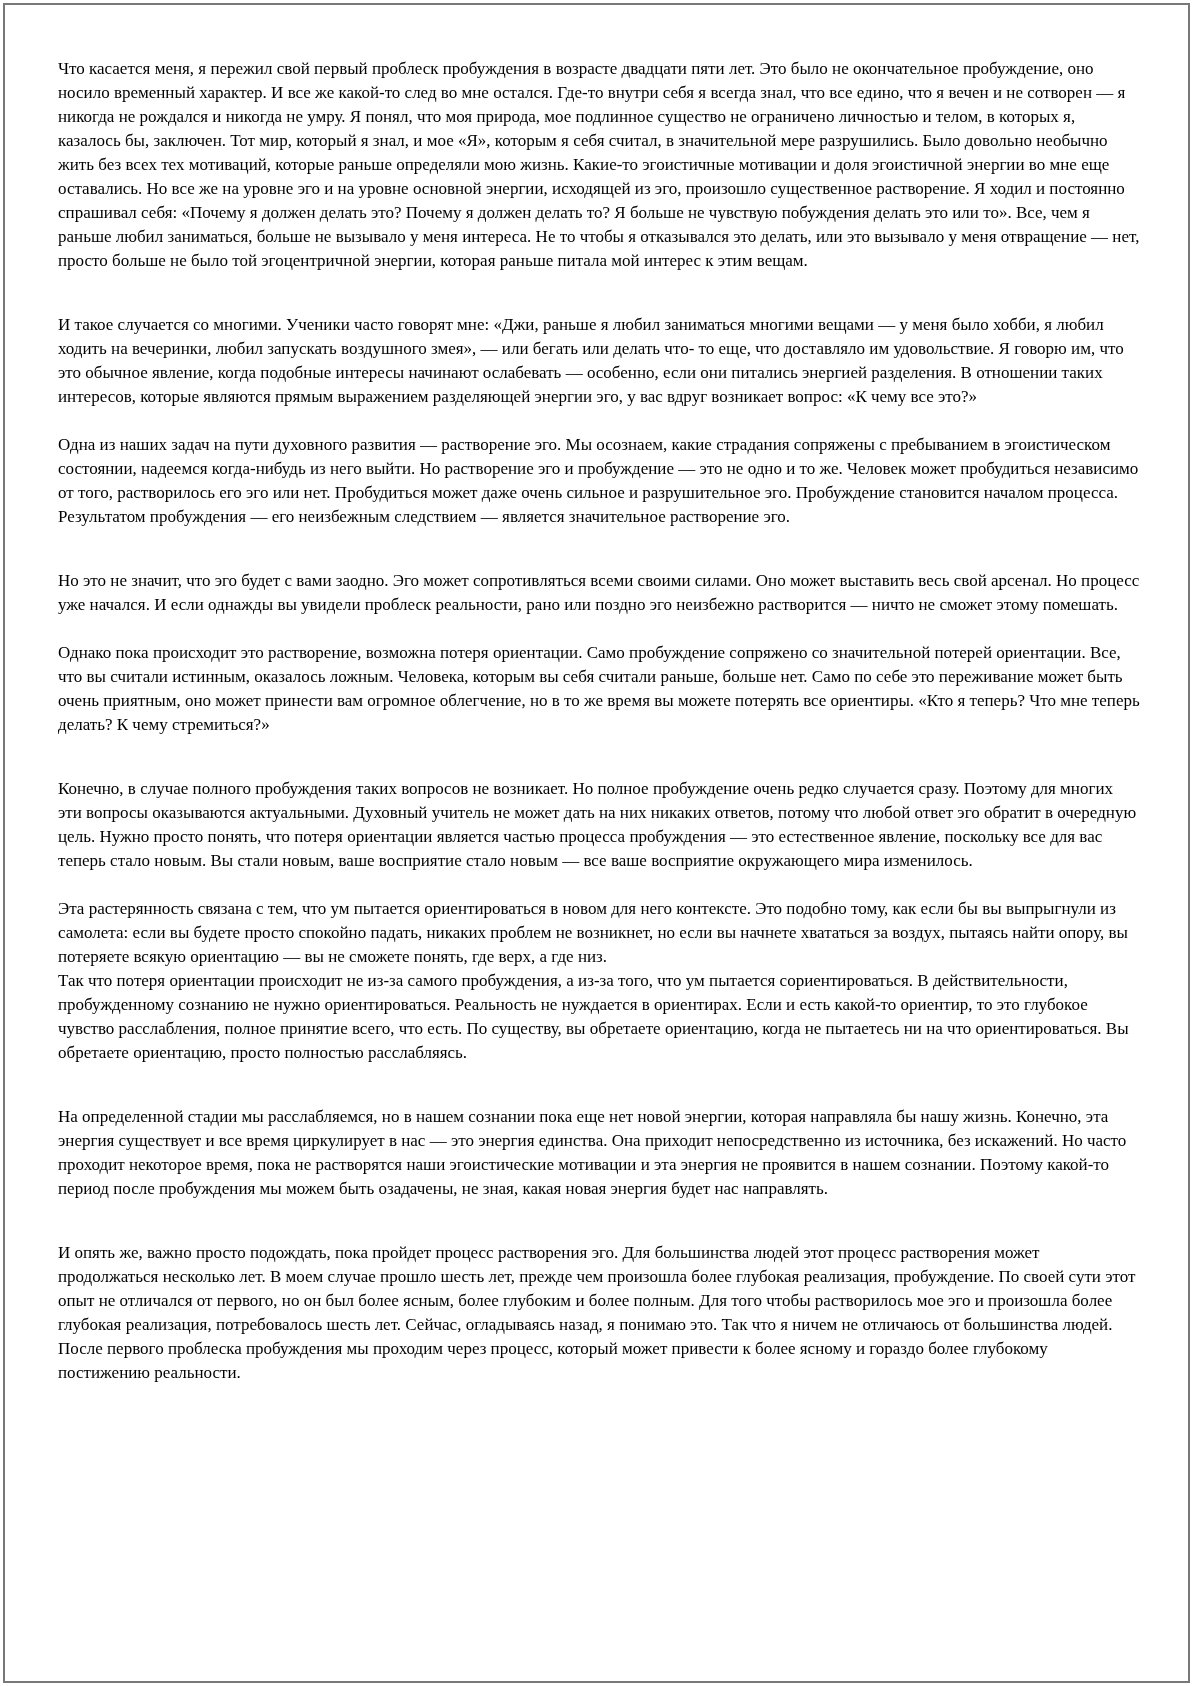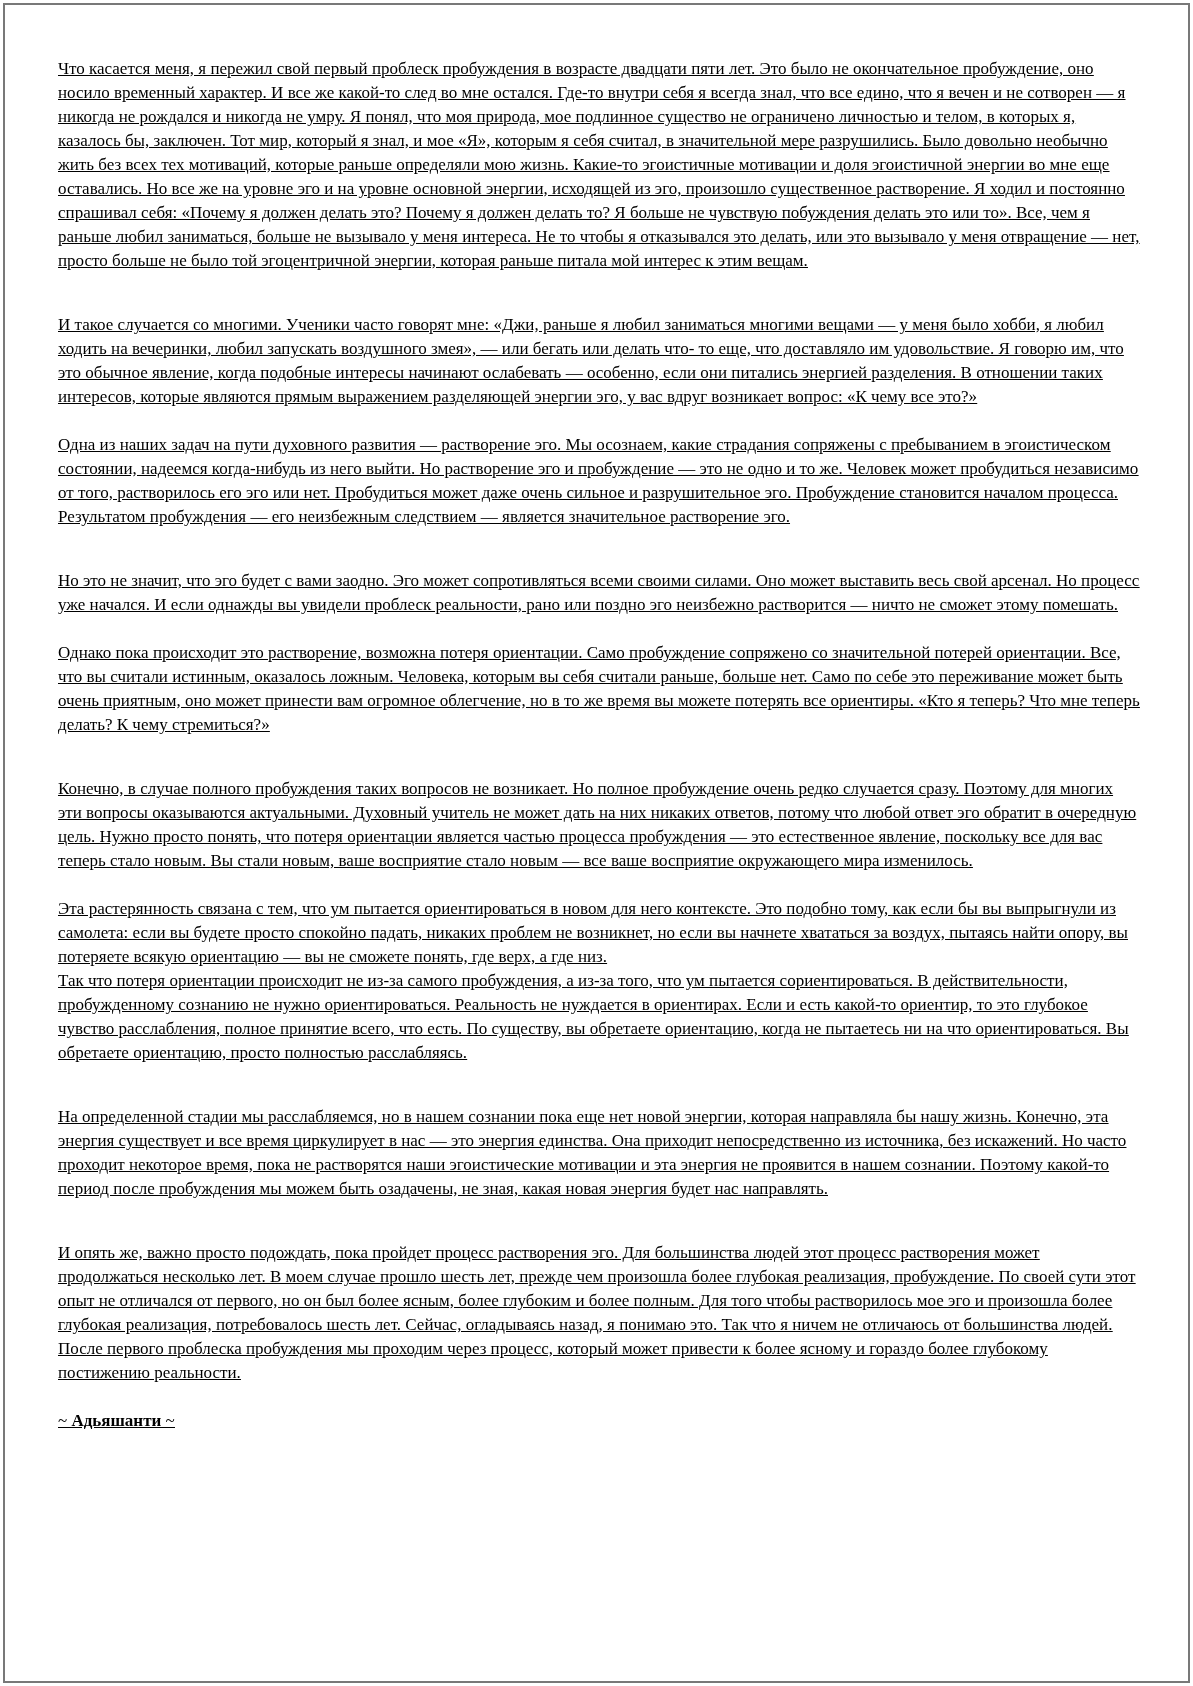--- a/index.html
+++ b/index.html
@@ -1,15 +1,15 @@
 <!DOCTYPE html>
 <html lang="ru"><head>
 <meta charset="utf-8">
 <style>
-  * { margin: 0; padding: 0; box-sizing: border-box; text-decoration: underline; }
+  * { margin: 0; padding: 0; box-sizing: border-box; }
   html, body {
     width: 1193px;
     height: 1686px;
     background: #ffffff;
     font-family: "Liberation Serif", "DejaVu Serif", serif;
   }
   .page-frame {
     position: absolute;
     top: 3px; left: 3px;
     width: 1187px; height: 1680px;
@@ -43,15 +43,14 @@
     <p class="para">Что касается меня, я пережил свой первый проблеск пробуждения в возрасте двадцати пяти лет. Это было не окончательное пробуждение, оно носило временный характер. И все же какой-то след во мне остался. Где-то внутри себя я всегда знал, что все едино, что я вечен и не сотворен — я никогда не рождался и никогда не умру. Я понял, что моя природа, мое подлинное существо не ограничено личностью и телом, в которых я, казалось бы, заключен. Тот мир, который я знал, и мое «Я», которым я себя считал, в значительной мере разрушились. Было довольно необычно жить без всех тех мотиваций, которые раньше определяли мою жизнь. Какие-то эгоистичные мотивации и доля эгоистичной энергии во мне еще оставались. Но все же на уровне эго и на уровне основной энергии, исходящей из эго, произошло существенное растворение. Я ходил и постоянно спрашивал себя: «Почему я должен делать это? Почему я должен делать то? Я больше не чувствую побуждения делать это или то». Все, чем я раньше любил заниматься, больше не вызывало у меня интереса. Не то чтобы я отказывался это делать, или это вызывало у меня отвращение — нет, просто больше не было той эгоцентричной энергии, которая раньше питала мой интерес к этим вещам.</p>
     <p class="para gap-after">И такое случается со многими. Ученики часто говорят мне: «Джи, раньше я любил заниматься многими вещами — у меня было хобби, я любил ходить на вечеринки, любил запускать воздушного змея», — или бегать или делать что- то еще, что доставляло им удовольствие. Я говорю им, что это обычное явление, когда подобные интересы начинают ослабевать — особенно, если они питались энергией разделения. В отношении таких интересов, которые являются прямым выражением разделяющей энергии эго, у вас вдруг возникает вопрос: «К чему все это?»</p>
     <p class="para">Одна из наших задач на пути духовного развития — растворение эго. Мы осознаем, какие страдания сопряжены с пребыванием в эгоистическом состоянии, надеемся когда-нибудь из него выйти. Но растворение эго и пробуждение — это не одно и то же. Человек может пробудиться независимо от того, растворилось его эго или нет. Пробудиться может даже очень сильное и разрушительное эго. Пробуждение становится началом процесса. Результатом пробуждения — его неизбежным следствием — является значительное растворение эго.</p>
     <p class="para gap-after">Но это не значит, что эго будет с вами заодно. Эго может сопротивляться всеми своими силами. Оно может выставить весь свой арсенал. Но процесс уже начался. И если однажды вы увидели проблеск реальности, рано или поздно эго неизбежно растворится — ничто не сможет этому помешать.</p>
     <p class="para">Однако пока происходит это растворение, возможна потеря ориентации. Само пробуждение сопряжено со значительной потерей ориентации. Все, что вы считали истинным, оказалось ложным. Человека, которым вы себя считали раньше, больше нет. Само по себе это переживание может быть очень приятным, оно может принести вам огромное облегчение, но в то же время вы можете потерять все ориентиры. «Кто я теперь? Что мне теперь делать? К чему стремиться?»</p>
     <p class="para gap-after">Конечно, в случае полного пробуждения таких вопросов не возникает. Но полное пробуждение очень редко случается сразу. Поэтому для многих эти вопросы оказываются актуальными. Духовный учитель не может дать на них никаких ответов, потому что любой ответ эго обратит в очередную цель. Нужно просто понять, что потеря ориентации является частью процесса пробуждения — это естественное явление, поскольку все для вас теперь стало новым. Вы стали новым, ваше восприятие стало новым — все ваше восприятие окружающего мира изменилось.</p>
     <p class="para">Эта растерянность связана с тем, что ум пытается ориентироваться в новом для него контексте. Это подобно тому, как если бы вы выпрыгнули из самолета: если вы будете просто спокойно падать, никаких проблем не возникнет, но если вы начнете хвататься за воздух, пытаясь найти опору, вы потеряете всякую ориентацию — вы не сможете понять, где верх, а где низ.</p>
     <p class="para">Так что потеря ориентации происходит не из-за самого пробуждения, а из-за того, что ум пытается сориентироваться. В действительности, пробужденному сознанию не нужно ориентироваться. Реальность не нуждается в ориентирах. Если и есть какой-то ориентир, то это глубокое чувство расслабления, полное принятие всего, что есть. По существу, вы обретаете ориентацию, когда не пытаетесь ни на что ориентироваться. Вы обретаете ориентацию, просто полностью расслабляясь.</p>
     <p class="para gap-after">На определенной стадии мы расслабляемся, но в нашем сознании пока еще нет новой энергии, которая направляла бы нашу жизнь. Конечно, эта энергия существует и все время циркулирует в нас — это энергия единства. Она приходит непосредственно из источника, без искажений. Но часто проходит некоторое время, пока не растворятся наши эгоистические мотивации и эта энергия не проявится в нашем сознании. Поэтому какой-то период после пробуждения мы можем быть озадачены, не зная, какая новая энергия будет нас направлять.</p>
     <p class="para gap-after">И опять же, важно просто подождать, пока пройдет процесс растворения эго. Для большинства людей этот процесс растворения может продолжаться несколько лет. В моем случае прошло шесть лет, прежде чем произошла более глубокая реализация, пробуждение. По своей сути этот опыт не отличался от первого, но он был более ясным, более глубоким и более полным. Для того чтобы растворилось мое эго и произошла более глубокая реализация, потребовалось шесть лет. Сейчас, огладываясь назад, я понимаю это. Так что я ничем не отличаюсь от большинства людей. После первого проблеска пробуждения мы проходим через процесс, который может привести к более ясному и гораздо более глубокому постижению реальности.</p>
-    <p class="para signature"><span>~ </span><span class="sig-name">Адьяшанти</span><span> ~</span></p>
   </div>
 </div>
 
 </body></html>

